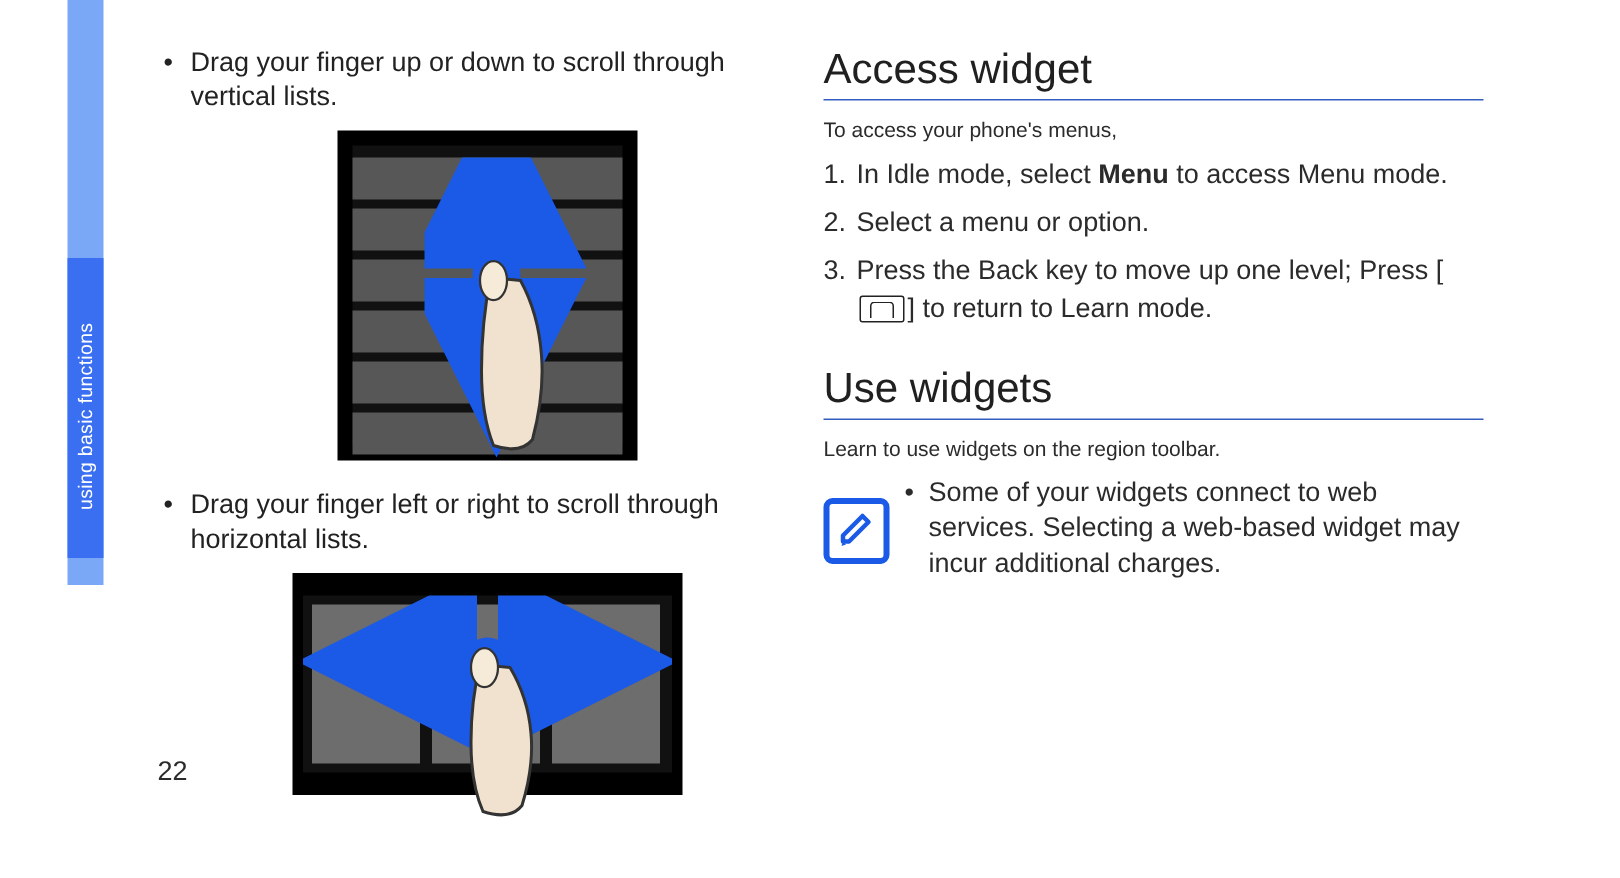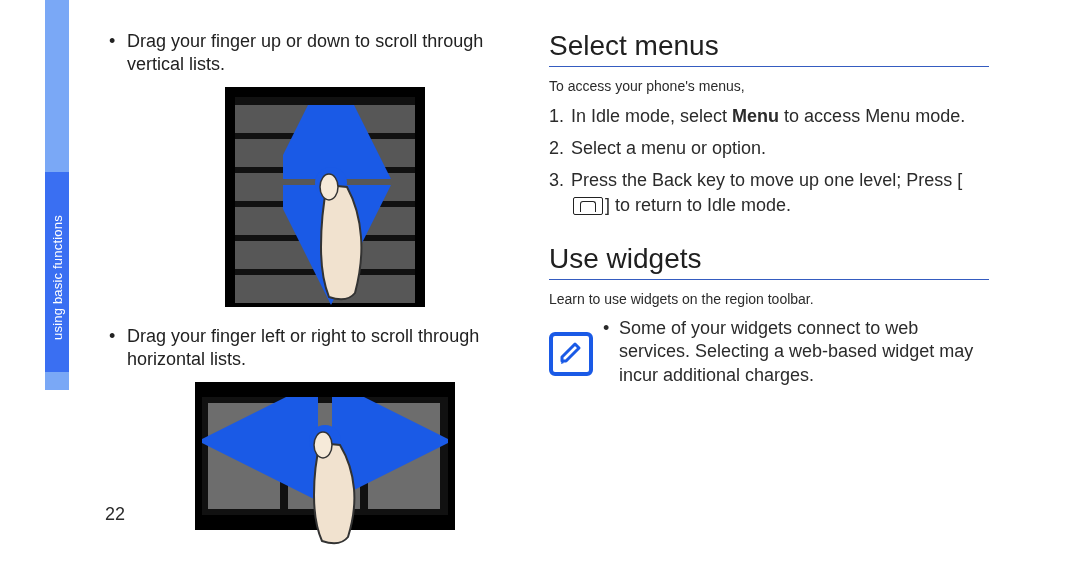--- a/index.html
+++ b/index.html
@@ -107,30 +107,30 @@
             <circle cx="123" cy="44" r="16" fill="#1a5ae6"></circle>
             <path d="M118 46 q-6 24 -6 52 q0 28 8 46 q18 6 26 -4 q8 -26 6 -48 q-2 -24 -14 -44 z" fill="#f1e2cf" stroke="#333" stroke-width="2"></path>
             <ellipse cx="121" cy="48" rx="9" ry="13" fill="#f6ead9" stroke="#333" stroke-width="1.5"></ellipse>
           </svg>
         </div>
       </div>
     </div>
   </div>
 
   <div class="col right">
-    <div class="h1">Select menus</div>
+    <div class="h1">Access widget</div>
     <hr class="rule">
     <div class="lead">To access your phone's menus,</div>
     <ol class="ol">
       <li>
         <span>In Idle mode, select </span><b>Menu</b><span> to access Menu mode.</span>
       </li>
       <li>Select a menu or option.</li>
       <li>
-        <span>Press the Back key to move up one level; Press [</span><span class="keycap"></span><span>] to return to Idle mode.</span>
+        <span>Press the Back key to move up one level; Press [</span><span class="keycap"></span><span>] to return to Learn mode.</span>
       </li>
     </ol>
 
     <div style="height:18px"></div>
 
     <div class="h1">Use widgets</div>
     <hr class="rule">
     <div class="lead">Learn to use widgets on the region toolbar.</div>
 
     <div class="note">

